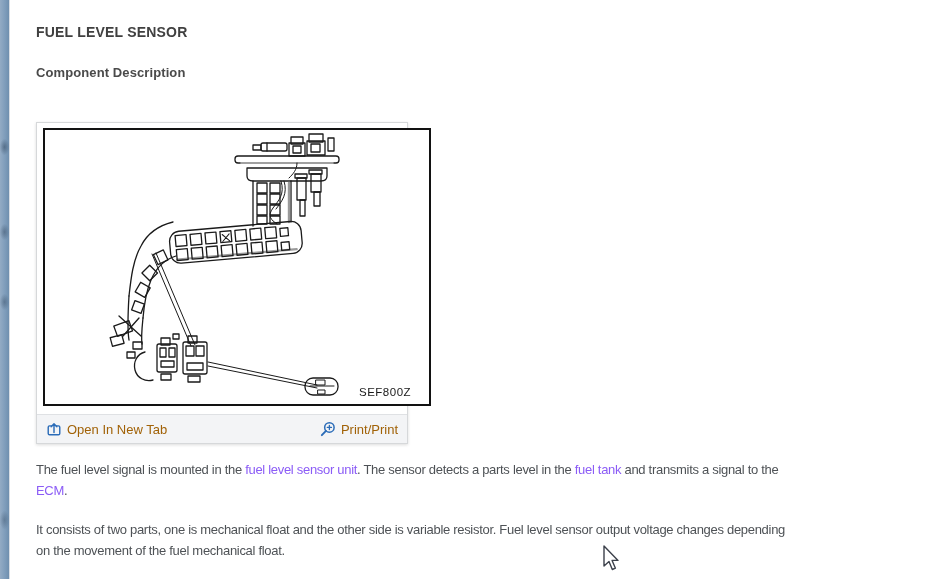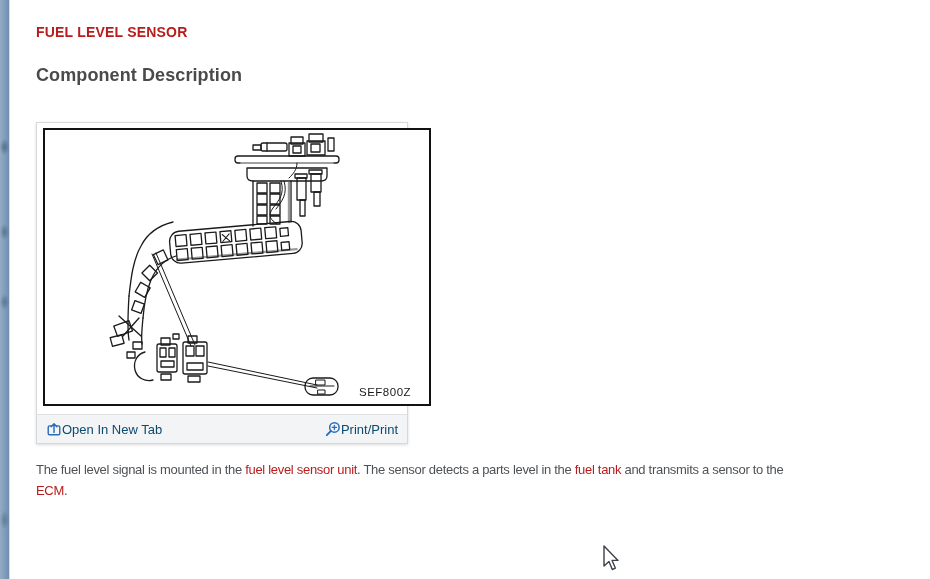--- a/index.html
+++ b/index.html
@@ -14,54 +14,54 @@
     background:
       radial-gradient(ellipse 7px 12px at 50% 147px, rgba(35,55,78,.45), transparent 70%),
       radial-gradient(ellipse 7px 12px at 50% 232px, rgba(35,55,78,.40), transparent 70%),
       radial-gradient(ellipse 7px 12px at 50% 302px, rgba(35,55,78,.38), transparent 70%),
       radial-gradient(ellipse 7px 14px at 50% 520px, rgba(35,55,78,.32), transparent 70%),
       linear-gradient(90deg,#93abc4 0%,#7f9dbb 55%,#6f8fae 100%);
     border-right:1px solid #d7dde4;
   }
   .page-title{
     position:absolute;left:36px;top:24px;
-    font-size:14px;font-weight:bold;color:#b91c1c;letter-spacing:.2px;
+    font-size:14px;font-weight:bold;color:#404040;letter-spacing:.2px;
   }
   .section-subtitle{
     position:absolute;left:36px;top:65px;
-    font-size:18px;font-weight:bold;color:#4a4a4a;letter-spacing:.1px;
+    font-size:13px;font-weight:bold;color:#4a4a4a;letter-spacing:.1px;
   }
   .figure-panel{
     position:absolute;left:36px;top:122px;width:372px;
     background:#fff;border:1px solid #d6d8da;
     box-shadow:0 1px 3px rgba(0,0,0,.14);
     box-sizing:border-box;
   }
   .figure-image-wrap{padding:5px 6px 8px 6px;}
   .figure-image{
     width:384px;height:274px;border:2px solid #121212;box-sizing:content-box;
     display:block;background:#fff;
   }
   .figure-toolbar{
     height:28px;background:#f3f4f6;border-top:1px solid #dfe1e4;
     display:flex;align-items:center;justify-content:space-between;
     padding:0 9px;
   }
   .fig-link{
-    display:inline-flex;align-items:center;
-    color:#0c4a6e;font-size:13px;text-decoration:none;cursor:pointer;
+    display:inline-flex;align-items:center;gap:5px;
+    color:#a16207;font-size:13px;text-decoration:none;cursor:pointer;
   }
   .fig-link svg{flex:0 0 auto;}
   .body-par{
     position:absolute;left:36px;width:900px;margin:0;
     font-size:13px;line-height:21px;color:#4e5256;letter-spacing:-.3px;
   }
   .par-1{top:459px;}
   .par-2{top:519px;}
-  .body-par a{color:#b91c1c;text-decoration:none;cursor:pointer;}
+  .body-par a{color:#8b5cf6;text-decoration:none;cursor:pointer;}
   .mouse-cursor{position:absolute;left:600px;top:544px;width:20px;height:30px;}
   svg text{font-family:"Liberation Sans", sans-serif;}
 </style>
 </head>
 <body>
 
 <div class="left-bar"></div>
 
 <div class="page-title">FUEL LEVEL SENSOR</div>
 <div class="section-subtitle">Component Description</div>
@@ -188,19 +188,19 @@
       <svg width="17" height="17" viewBox="0 0 18 18">
         <circle cx="11" cy="6.8" r="5" fill="none" stroke="#2b6cb8" stroke-width="1.6"></circle>
         <line x1="7.4" y1="10.4" x2="3" y2="15" stroke="#2b6cb8" stroke-width="2" stroke-linecap="round"></line>
         <path d="M11,4.6 V9 M8.8,6.8 H13.2" stroke="#2b6cb8" stroke-width="1.4" stroke-linecap="round"></path>
       </svg>
       <span>Print/Print</span>
     </a>
   </div>
 </div>
 
-<p class="body-par par-1"><span>The fuel level signal is mounted in the </span><a>fuel level sensor unit</a><span>. The sensor detects a parts level in the </span><a>fuel tank</a><span> and transmits a sensor to the</span><br><a>ECM</a><span>.</span></p>
-
-<p class="body-par par-2"><br></p>
+<p class="body-par par-1"><span>The fuel level signal is mounted in the </span><a>fuel level sensor unit</a><span>. The sensor detects a parts level in the </span><a>fuel tank</a><span> and transmits a signal to the</span><br><a>ECM</a><span>.</span></p>
+
+<p class="body-par par-2"><span>It consists of two parts, one is mechanical float and the other side is variable resistor. Fuel level sensor output voltage changes depending</span><br><span>on the movement of the fuel mechanical float.</span></p>
 
 <svg class="mouse-cursor" viewBox="0 0 20 30">
   <path d="M4,2 L4,22 L9,17.5 L12.3,25.5 L15.4,24.2 L12.1,16.4 L18,16.4 Z" fill="#ffffff" stroke="#3c414b" stroke-width="1.4" stroke-linejoin="round"></path>
 </svg>
 
 </body></html>

